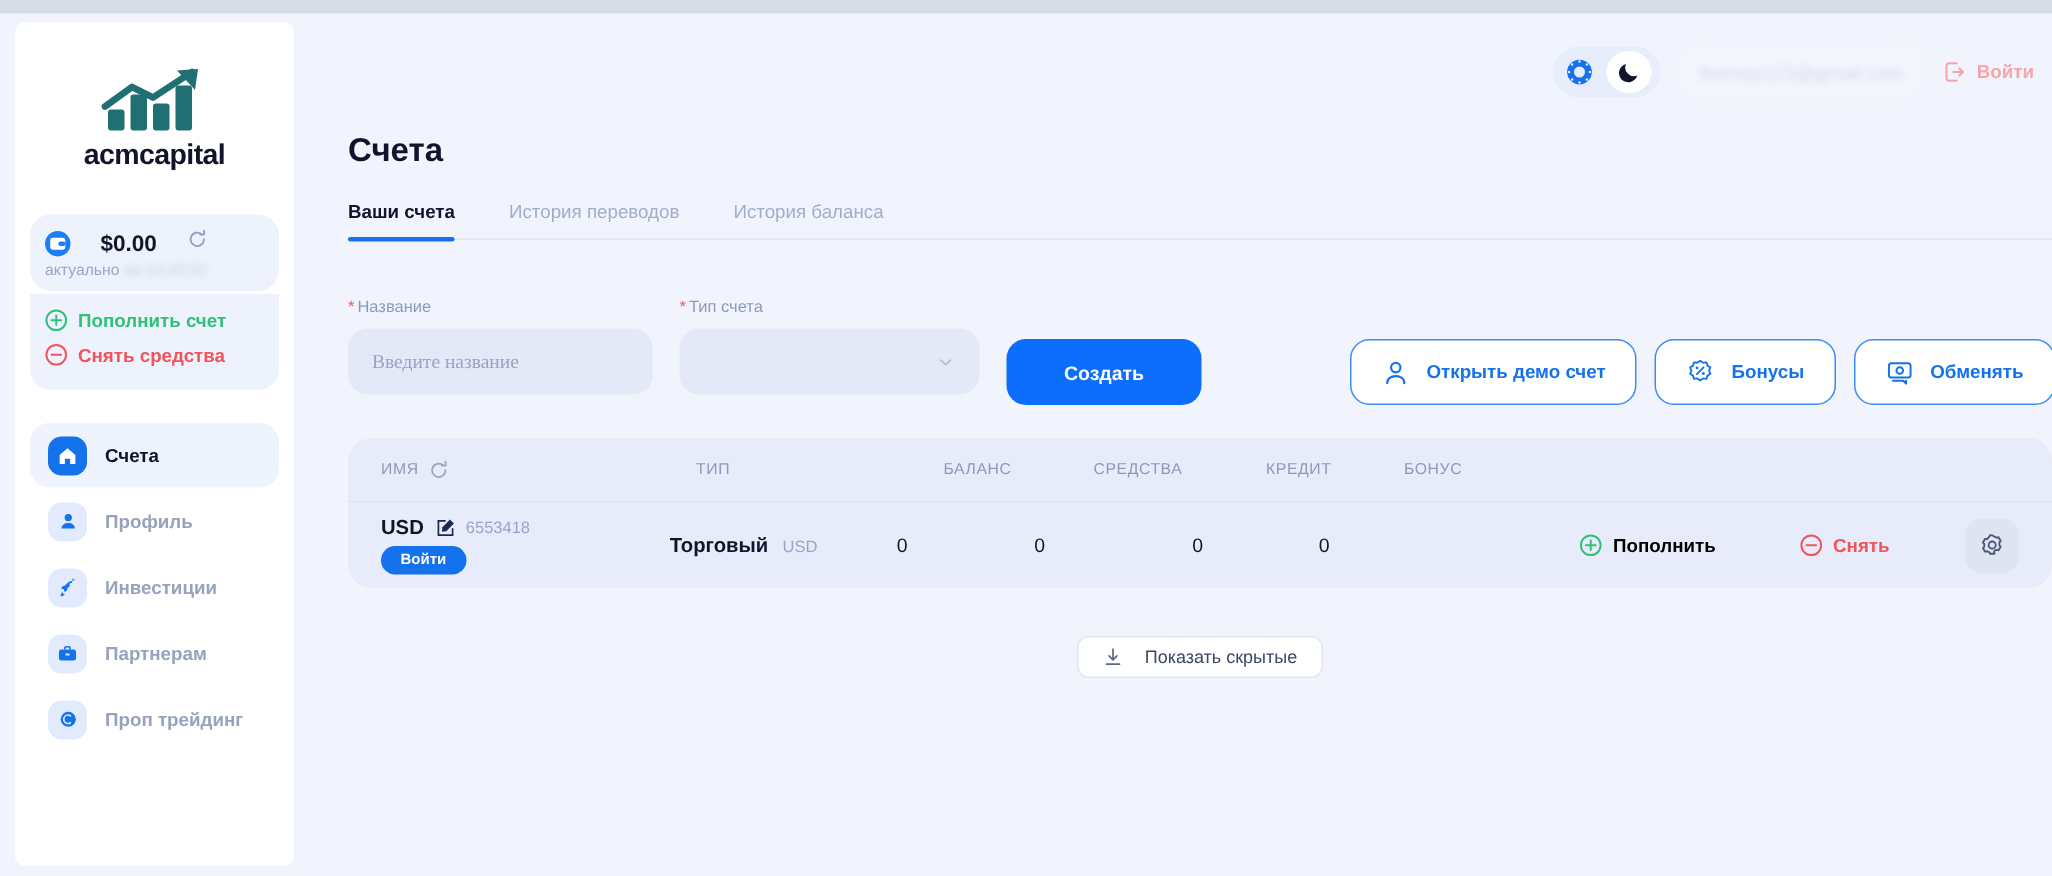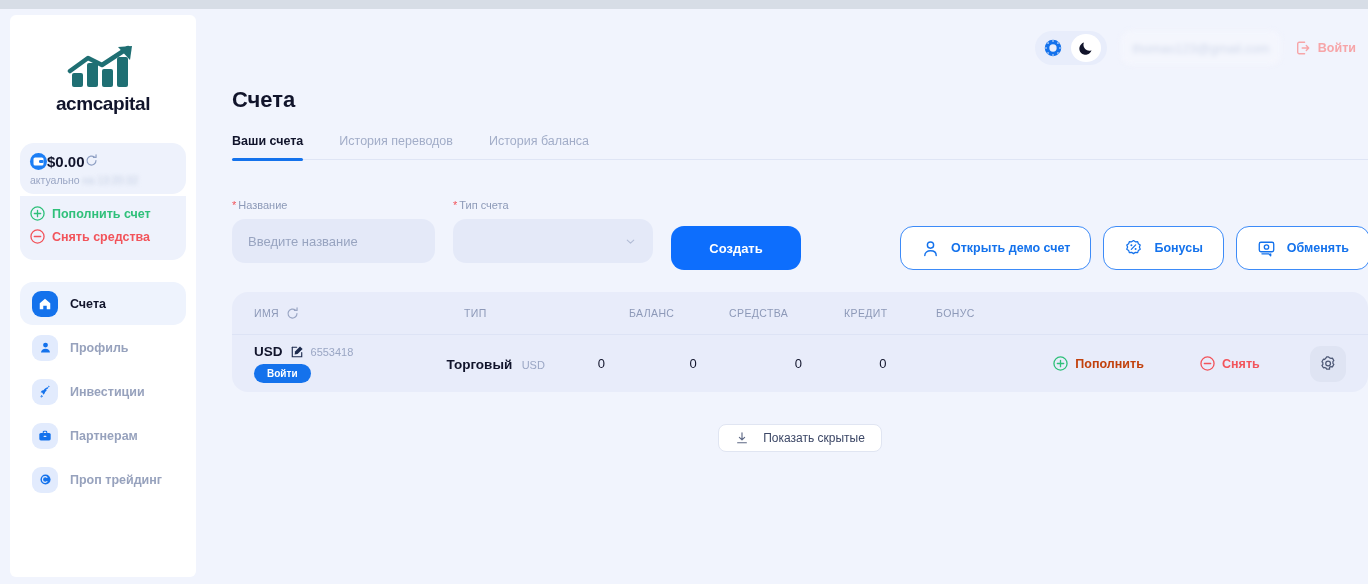--- a/index.html
+++ b/index.html
@@ -50,21 +50,22 @@
   }
 
   .balance-card {
     margin: 14px 10px 0 10px;
     background: #eef2fc;
     border-radius: 14px;
     padding: 10px 10px 8px 10px;
   }
   .balance-row {
     display: flex;
-    gap: 0;
+    align-items: center;
+    gap: 20px;
   }
   .wallet-ic {
     width: 17px; height: 17px;
     border-radius: 50%;
     background: #1b7ef5;
     display: flex; align-items: center; justify-content: center;
     flex: 0 0 auto;
   }
   .balance-amt {
     font-size: 15px; font-weight: bold; color: #11142b;
@@ -214,21 +215,21 @@
   }
   .req { color: #f2545b; margin-right: 2px; }
   .txt-input {
     width: 203px; height: 44px;
     background: #e4e9f8;
     border: none;
     border-radius: 13px;
     padding: 0 16px;
     font-size: 13px;
     color: #7f1d1d;
-    font-family: Liberation Sans, sans-serif;
+    font-family: Liberation Serif, serif;
     outline: none;
   }
   .txt-input::placeholder { color: #98a4c0; }
   .select-box {
     width: 200px; height: 44px;
     background: #e4e9f8;
     border-radius: 13px;
     display: flex; align-items: center; justify-content: flex-end;
     padding: 0 16px;
     cursor: pointer;
@@ -318,21 +319,21 @@
     border-radius: 10px;
     cursor: pointer;
   }
   .type-main { font-size: 13.5px; font-weight: bold; color: #11142b; }
   .type-sub { font-size: 11px; color: #9aa6c4; margin-left: 5px; }
   .num { font-size: 13px; color: #11142b; }
   .inline-act {
     display: flex; align-items: center; gap: 7px;
     font-size: 12.5px; font-weight: bold; cursor: pointer;
   }
-  .inline-act.dep { color: #c2410c; }
+  .inline-act.dep { color: #000000; }
   .inline-act.wd  { color: #f2545b; }
   .gear-btn {
     width: 36px; height: 36px;
     background: #dfe4f3;
     border-radius: 11px;
     display: flex; align-items: center; justify-content: center;
     cursor: pointer;
   }
 
   .show-hidden-wrap {

